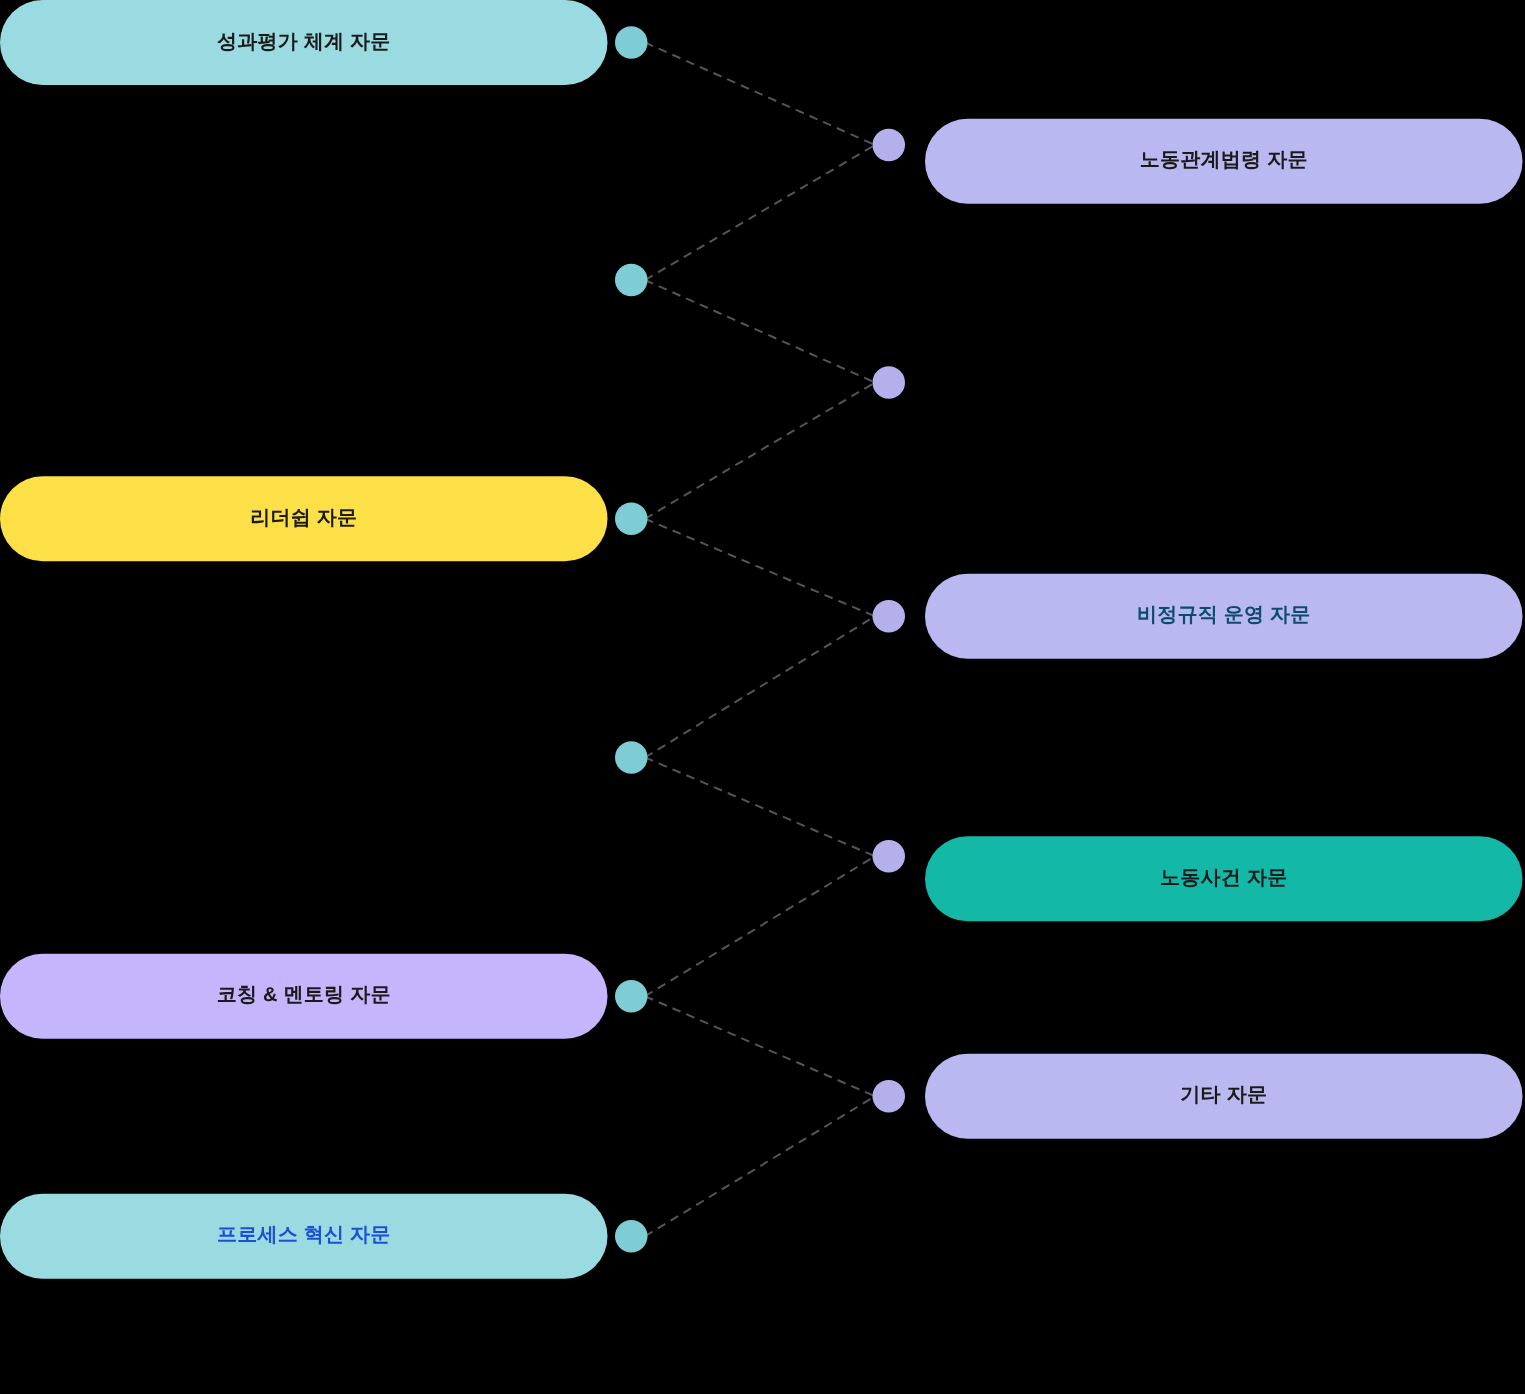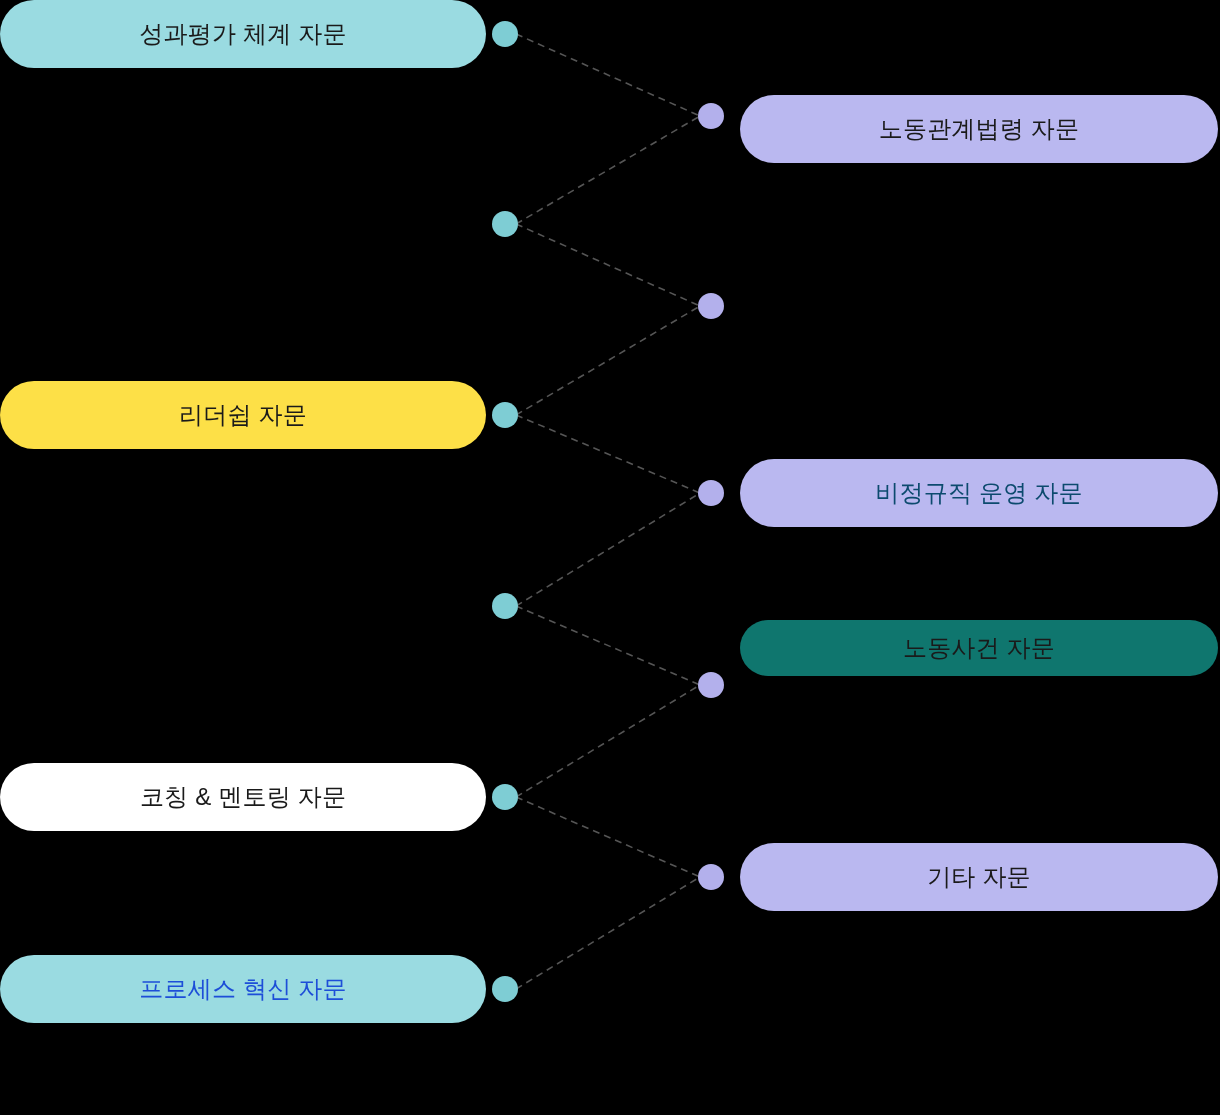--- a/index.html
+++ b/index.html
@@ -31,22 +31,22 @@
     position: absolute;
     height: 68px;
     border-radius: 34px;
     display: flex;
     align-items: center;
     justify-content: center;
     z-index: 2;
     box-sizing: border-box;
   }
   .node-label {
-    font-size: 24px;
-    font-weight: normal;
+    font-size: 16px;
+    font-weight: bold;
     color: #1a1a1a;
     letter-spacing: 0.2px;
     line-height: 1;
     white-space: nowrap;
   }
   .node-left {
     left: 0px;
     width: 486px;
     background: #9ADBE1;
   }
@@ -95,38 +95,38 @@
 <div class="node node-left" style="top: 0px; left: 0px; width: 486px; height: 68px; border-radius: 34px; background: rgb(154, 219, 225);">
       <span class="node-label" style="color: rgb(26, 26, 26);">성과평가 체계 자문</span>
     </div>
     <div class="port port-left" style="left: 492px; top: 21px; width: 26px; height: 26px; background: rgb(126, 205, 212);"></div>
     <div class="port port-left" style="left: 492px; top: 211px; width: 26px; height: 26px; background: rgb(126, 205, 212);"></div>
     <div class="node node-left" style="top: 381px; left: 0px; width: 486px; height: 68px; border-radius: 34px; background: #fde047;">
       <span class="node-label" style="color: rgb(26, 26, 26);">리더쉽 자문</span>
     </div>
     <div class="port port-left" style="left: 492px; top: 402px; width: 26px; height: 26px; background: rgb(126, 205, 212);"></div>
     <div class="port port-left" style="left: 492px; top: 593px; width: 26px; height: 26px; background: rgb(126, 205, 212);"></div>
-    <div class="node node-left" style="top: 763px; left: 0px; width: 486px; height: 68px; border-radius: 34px; background: #ffffff;">
+    <div class="node node-left" style="top: 763px; left: 0px; width: 486px; height: 68px; border-radius: 34px; background: #c4b5fd;">
       <span class="node-label" style="color: rgb(26, 26, 26);">코칭 &amp; 멘토링 자문</span>
     </div>
     <div class="port port-left" style="left: 492px; top: 784px; width: 26px; height: 26px; background: rgb(126, 205, 212);"></div>
     <div class="node node-left" style="top: 955px; left: 0px; width: 486px; height: 68px; border-radius: 34px; background: rgb(154, 219, 225);">
       <span class="node-label" style="color: #1d4ed8;">프로세스 혁신 자문</span>
     </div>
     <div class="port port-left" style="left: 492px; top: 976px; width: 26px; height: 26px; background: rgb(126, 205, 212);"></div>
     <div class="node node-right" style="top: 95px; left: 740px; width: 478px; height: 68px; border-radius: 34px; background: rgb(186, 184, 240);">
       <span class="node-label" style="color: rgb(26, 26, 26);">노동관계법령 자문</span>
     </div>
     <div class="port port-right" style="left: 698px; top: 103px; width: 26px; height: 26px; background: rgb(179, 176, 236);"></div>
     <div class="port port-right" style="left: 698px; top: 293px; width: 26px; height: 26px; background: rgb(179, 176, 236);"></div>
     <div class="node node-right" style="top: 459px; left: 740px; width: 478px; height: 68px; border-radius: 34px; background: rgb(186, 184, 240);">
       <span class="node-label" style="color: #0c4a6e;">비정규직 운영 자문</span>
     </div>
     <div class="port port-right" style="left: 698px; top: 480px; width: 26px; height: 26px; background: rgb(179, 176, 236);"></div>
-    <div class="node node-right" style="top: 620px; left: 740px; width: 478px; height: 56px; border-radius: 34px; background: #0f766e;">
+    <div class="node node-right" style="top: 669px; left: 740px; width: 478px; height: 68px; border-radius: 34px; background: #14b8a6;">
       <span class="node-label" style="color: rgb(26, 26, 26);">노동사건 자문</span>
     </div>
     <div class="port port-right" style="left: 698px; top: 672px; width: 26px; height: 26px; background: rgb(179, 176, 236);"></div>
     <div class="node node-right" style="top: 843px; left: 740px; width: 478px; height: 68px; border-radius: 34px; background: rgb(186, 184, 240);">
       <span class="node-label" style="color: rgb(26, 26, 26);">기타 자문</span>
     </div>
     <div class="port port-right" style="left: 698px; top: 864px; width: 26px; height: 26px; background: rgb(179, 176, 236);"></div>
   </div>
 
 </body></html>

